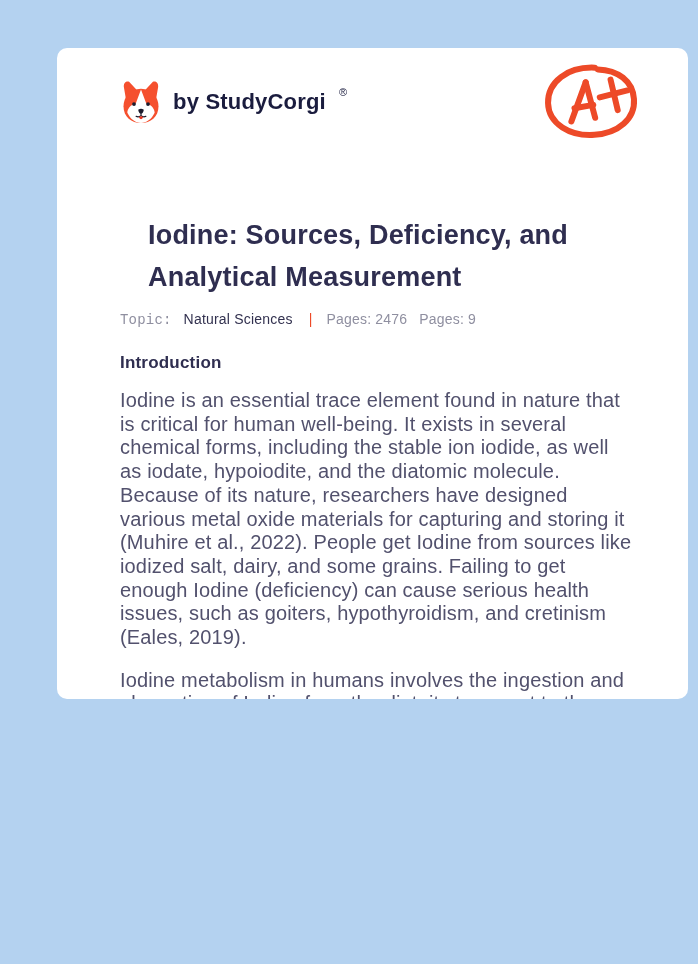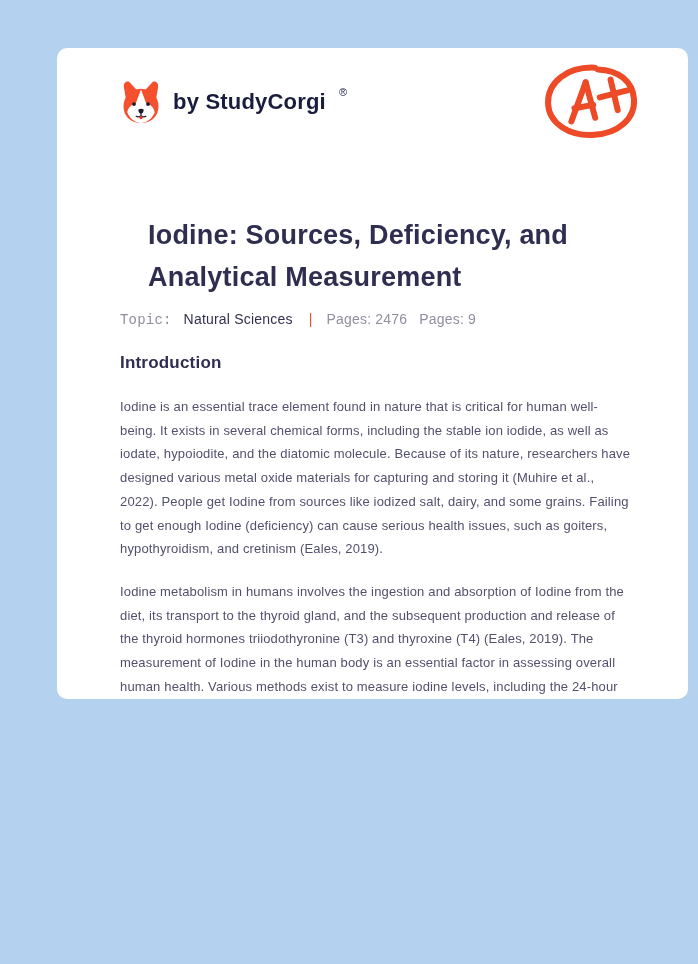--- a/index.html
+++ b/index.html
@@ -97,22 +97,22 @@
   .body-col { width: 512px; }
   section h2 {
     margin: 22px 0 0;
     font-size: 17px;
     line-height: 26px;
     font-weight: 700;
     color: var(--navy);
     letter-spacing: 0.2px;
   }
   section p.para {
-    margin: 19px 0 0;
-    font-size: 13px;
+    margin: 13px 0 0;
+    font-size: 20px;
     line-height: 23.7px;
     letter-spacing: 0.15px;
     color: var(--body-text);
   }
   section p.para + p.para { margin-top: 19px; }
 </style>
 </head>
 <body>
 
 <div class="page">

